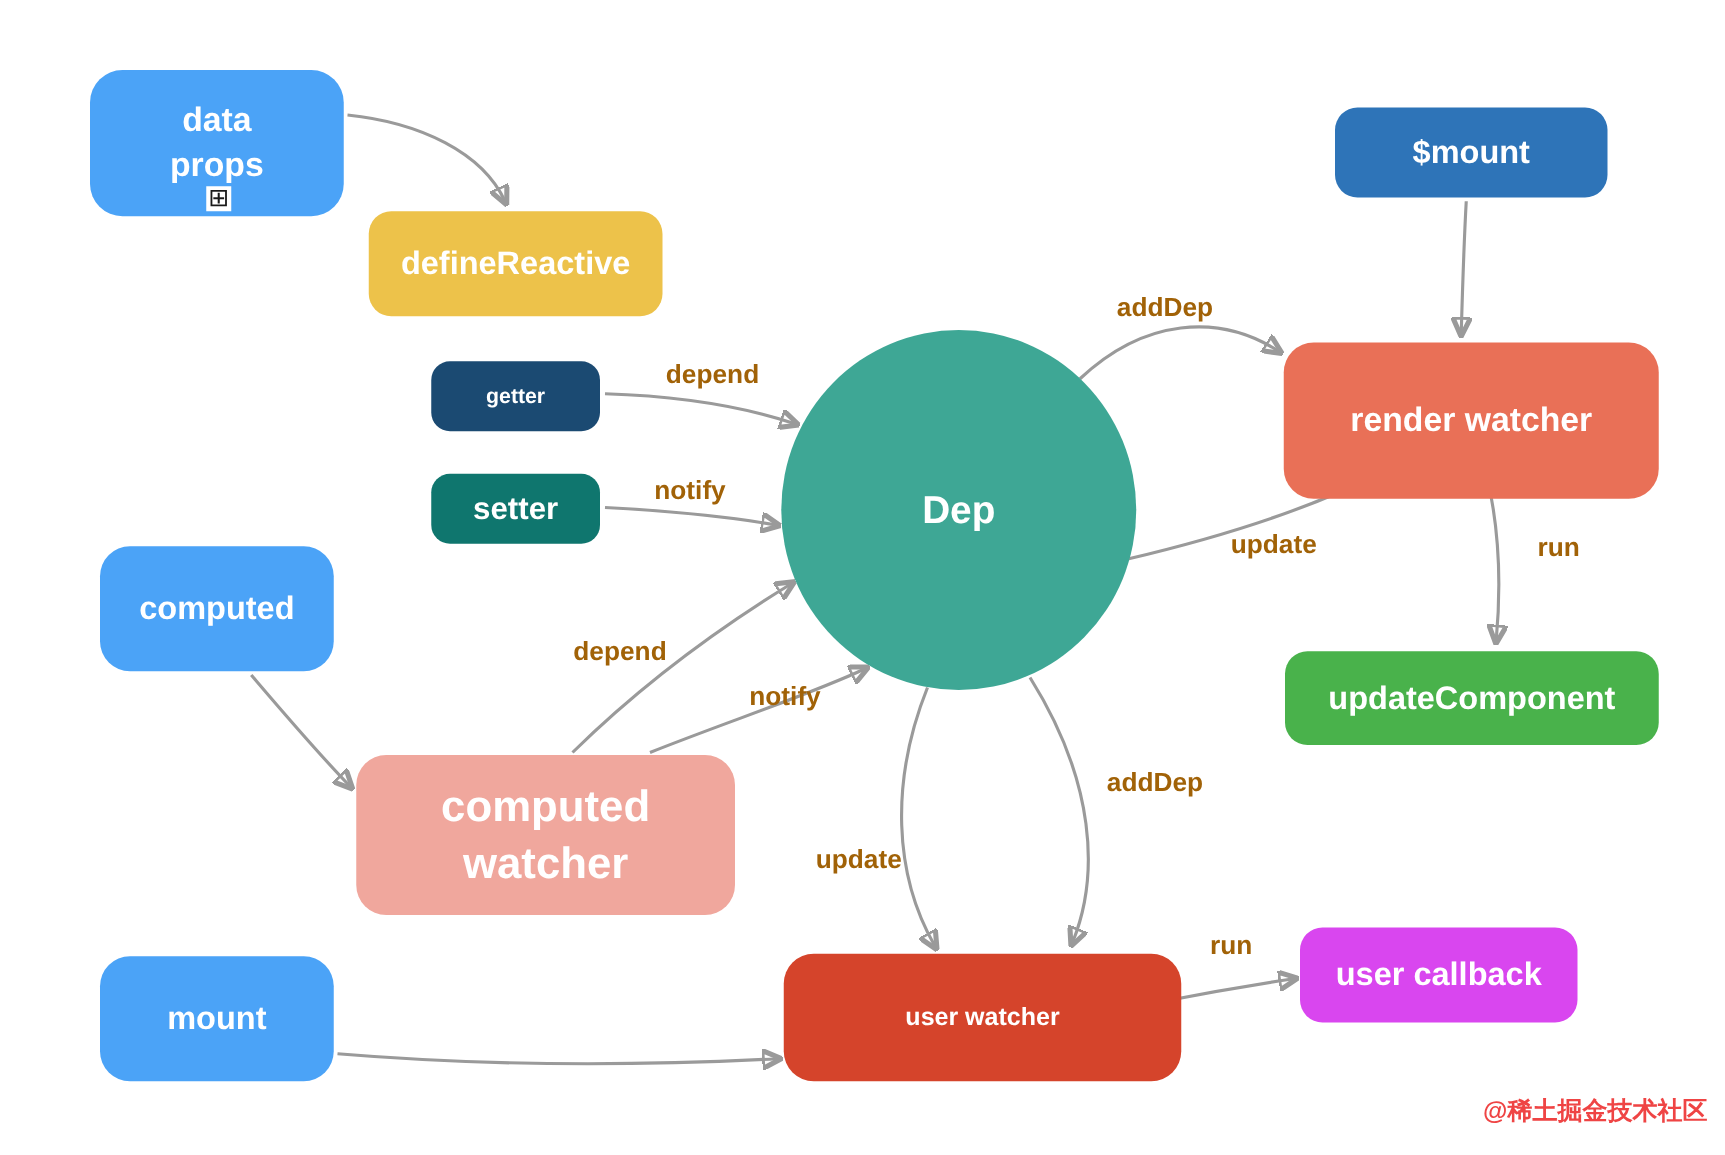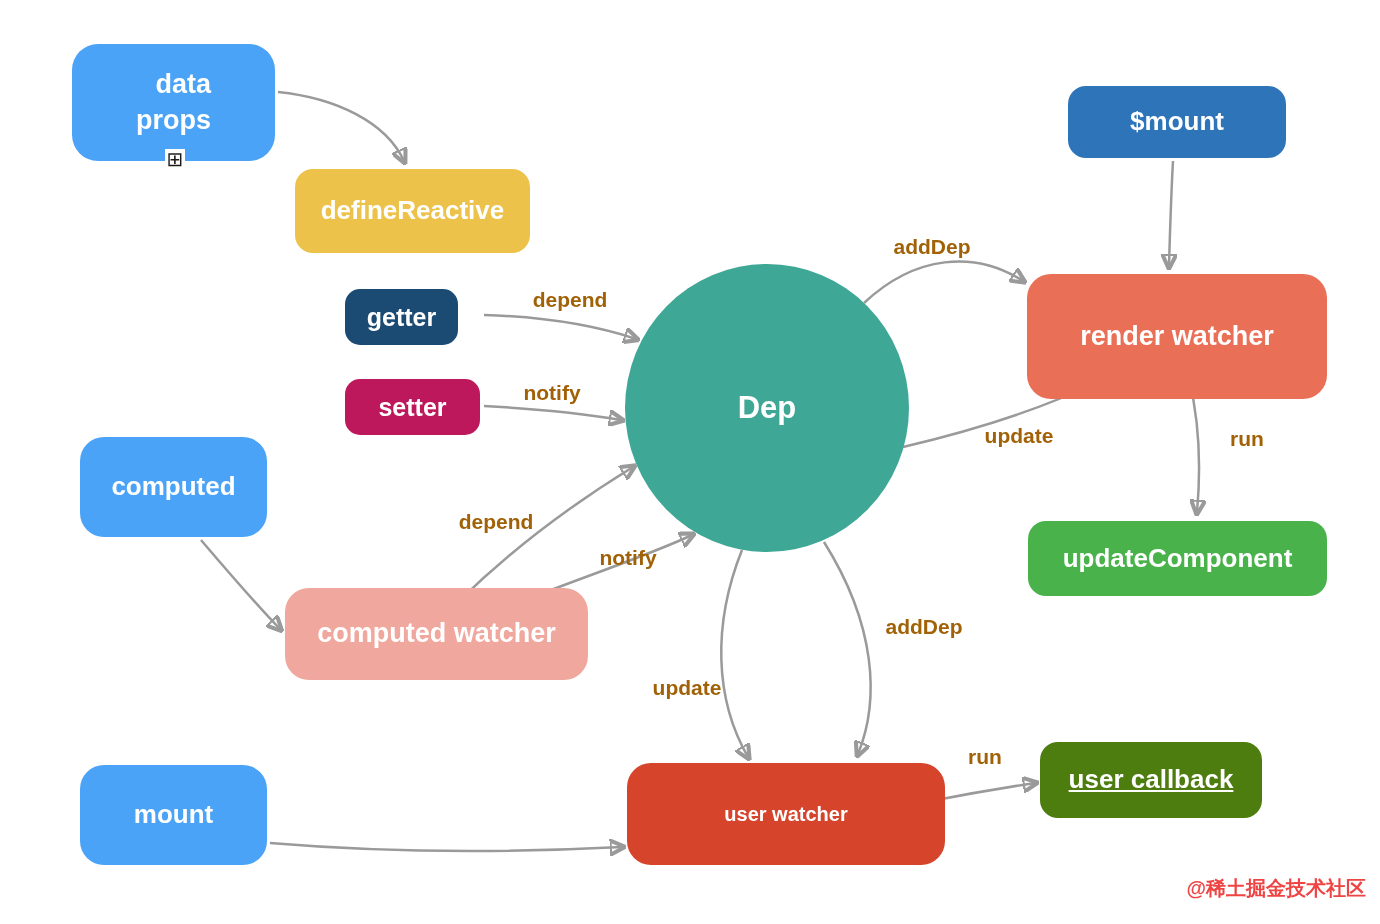--- a/index.html
+++ b/index.html
@@ -8,26 +8,26 @@
     position:relative; width:1380px; height:924px; background:#ffffff;
     font-family:"Liberation Sans", sans-serif; overflow:hidden;
   }
   .edges { position:absolute; inset:0; width:1380px; height:924px; }
   .edges path { fill:none; stroke:#9A9A9A; stroke-width:2.5px; }
   .node {
     position:absolute; display:flex; align-items:center; justify-content:center;
     color:#ffffff; font-weight:bold; text-align:center; white-space:pre-line;
     line-height:1.3;
   }
-  .n-data-props       { left:72px;   top:44px;  width:203px; height:117px; font-size:27px; border-radius:26px;text-align:right; }
+  .n-data-props       { left:72px;   top:56px;  width:203px; height:117px; font-size:27px; border-radius:26px; }
   .n-define-reactive  { left:295px;  top:169px; width:235px; height:84px;  font-size:26px; border-radius:18px; }
-  .n-getter           { left:345px;  top:289px; width:113px; height:56px;  font-size:25px; border-radius:15px; }
+  .n-getter           { left:345px;  top:289px; width:135px; height:56px;  font-size:17px; border-radius:15px; }
   .n-setter           { left:345px;  top:379px; width:135px; height:56px;  font-size:25px; border-radius:15px; }
   .n-computed         { left:80px;   top:437px; width:187px; height:100px; font-size:26px; border-radius:24px; }
-  .n-computed-watcher { left:285px;  top:588px; width:303px; height:92px; font-size:27px; border-radius:24px; }
+  .n-computed-watcher { left:285px;  top:604px; width:303px; height:128px; font-size:35px; border-radius:24px; }
   .n-watch            { left:80px;   top:765px; width:187px; height:100px; font-size:26px; border-radius:24px; }
   .n-dep              { left:625px;  top:264px; width:284px; height:288px; font-size:31px; border-radius:50%; }
   .n-mount            { left:1068px; top:86px;  width:218px; height:72px;  font-size:26px; border-radius:18px; }
   .n-render-watcher   { left:1027px; top:274px; width:300px; height:125px; font-size:27px; border-radius:24px; }
   .n-update-component { left:1028px; top:521px; width:299px; height:75px;  font-size:26px; border-radius:18px; }
   .n-user-watcher     { left:627px;  top:763px; width:318px; height:102px; font-size:20px; border-radius:24px; }
   .n-user-callback    { left:1040px; top:742px; width:222px; height:76px;  font-size:26px; border-radius:18px; }
 
   .edge-label {
     position:absolute; transform:translate(-50%,-50%);
@@ -79,30 +79,30 @@
     <path d="M 824 542 C 876 625 880 700 858 754" marker-end="url(#arrow)"></path>
     <path d="M 270 843 C 390 853 505 853 622 847" marker-end="url(#arrow)"></path>
     <path d="M 931 801 C 972 793 1002 788 1035 783" marker-end="url(#arrow)"></path>
   </svg>
 
   <div class="node n-data-props" style="background-color: rgb(75, 163, 247);">data
 props</div>
   <div class="expand-icon">⊞</div>
   <div class="node n-define-reactive" style="background-color: rgb(237, 194, 74);">defineReactive</div>
   <div class="node n-getter" style="background-color: rgb(27, 74, 114);">getter</div>
-  <div class="node n-setter" style="background-color: #be185d;">setter</div>
+  <div class="node n-setter" style="background-color: #0f766e;">setter</div>
   <div class="node n-computed" style="background-color: rgb(75, 163, 247);">computed</div>
   <div class="node n-computed-watcher" style="background-color: rgb(240, 167, 157);">computed watcher</div>
   <div class="node n-watch" style="background-color: rgb(75, 163, 247);">mount</div>
   <div class="node n-dep" style="background-color: rgb(62, 167, 149);">Dep</div>
   <div class="node n-mount" style="background-color: rgb(46, 116, 184);">$mount</div>
   <div class="node n-render-watcher" style="background-color: rgb(233, 112, 87);">render watcher</div>
   <div class="node n-update-component" style="background-color: rgb(73, 178, 75);">updateComponent</div>
   <div class="node n-user-watcher" style="background-color: rgb(213, 68, 43);">user watcher</div>
-  <div class="node n-user-callback" style="background-color: #4d7c0f; text-decoration: underline;">user callback</div>
+  <div class="node n-user-callback" style="background-color: #d946ef;">user callback</div>
 
   <div class="edge-label el-depend-getter">depend</div>
   <div class="edge-label el-notify-setter">notify</div>
   <div class="edge-label el-adddep-render">addDep</div>
   <div class="edge-label el-update-render">update</div>
   <div class="edge-label el-run-render">run</div>
   <div class="edge-label el-depend-computed">depend</div>
   <div class="edge-label el-notify-computed">notify</div>
   <div class="edge-label el-update-user">update</div>
   <div class="edge-label el-adddep-user">addDep</div>

